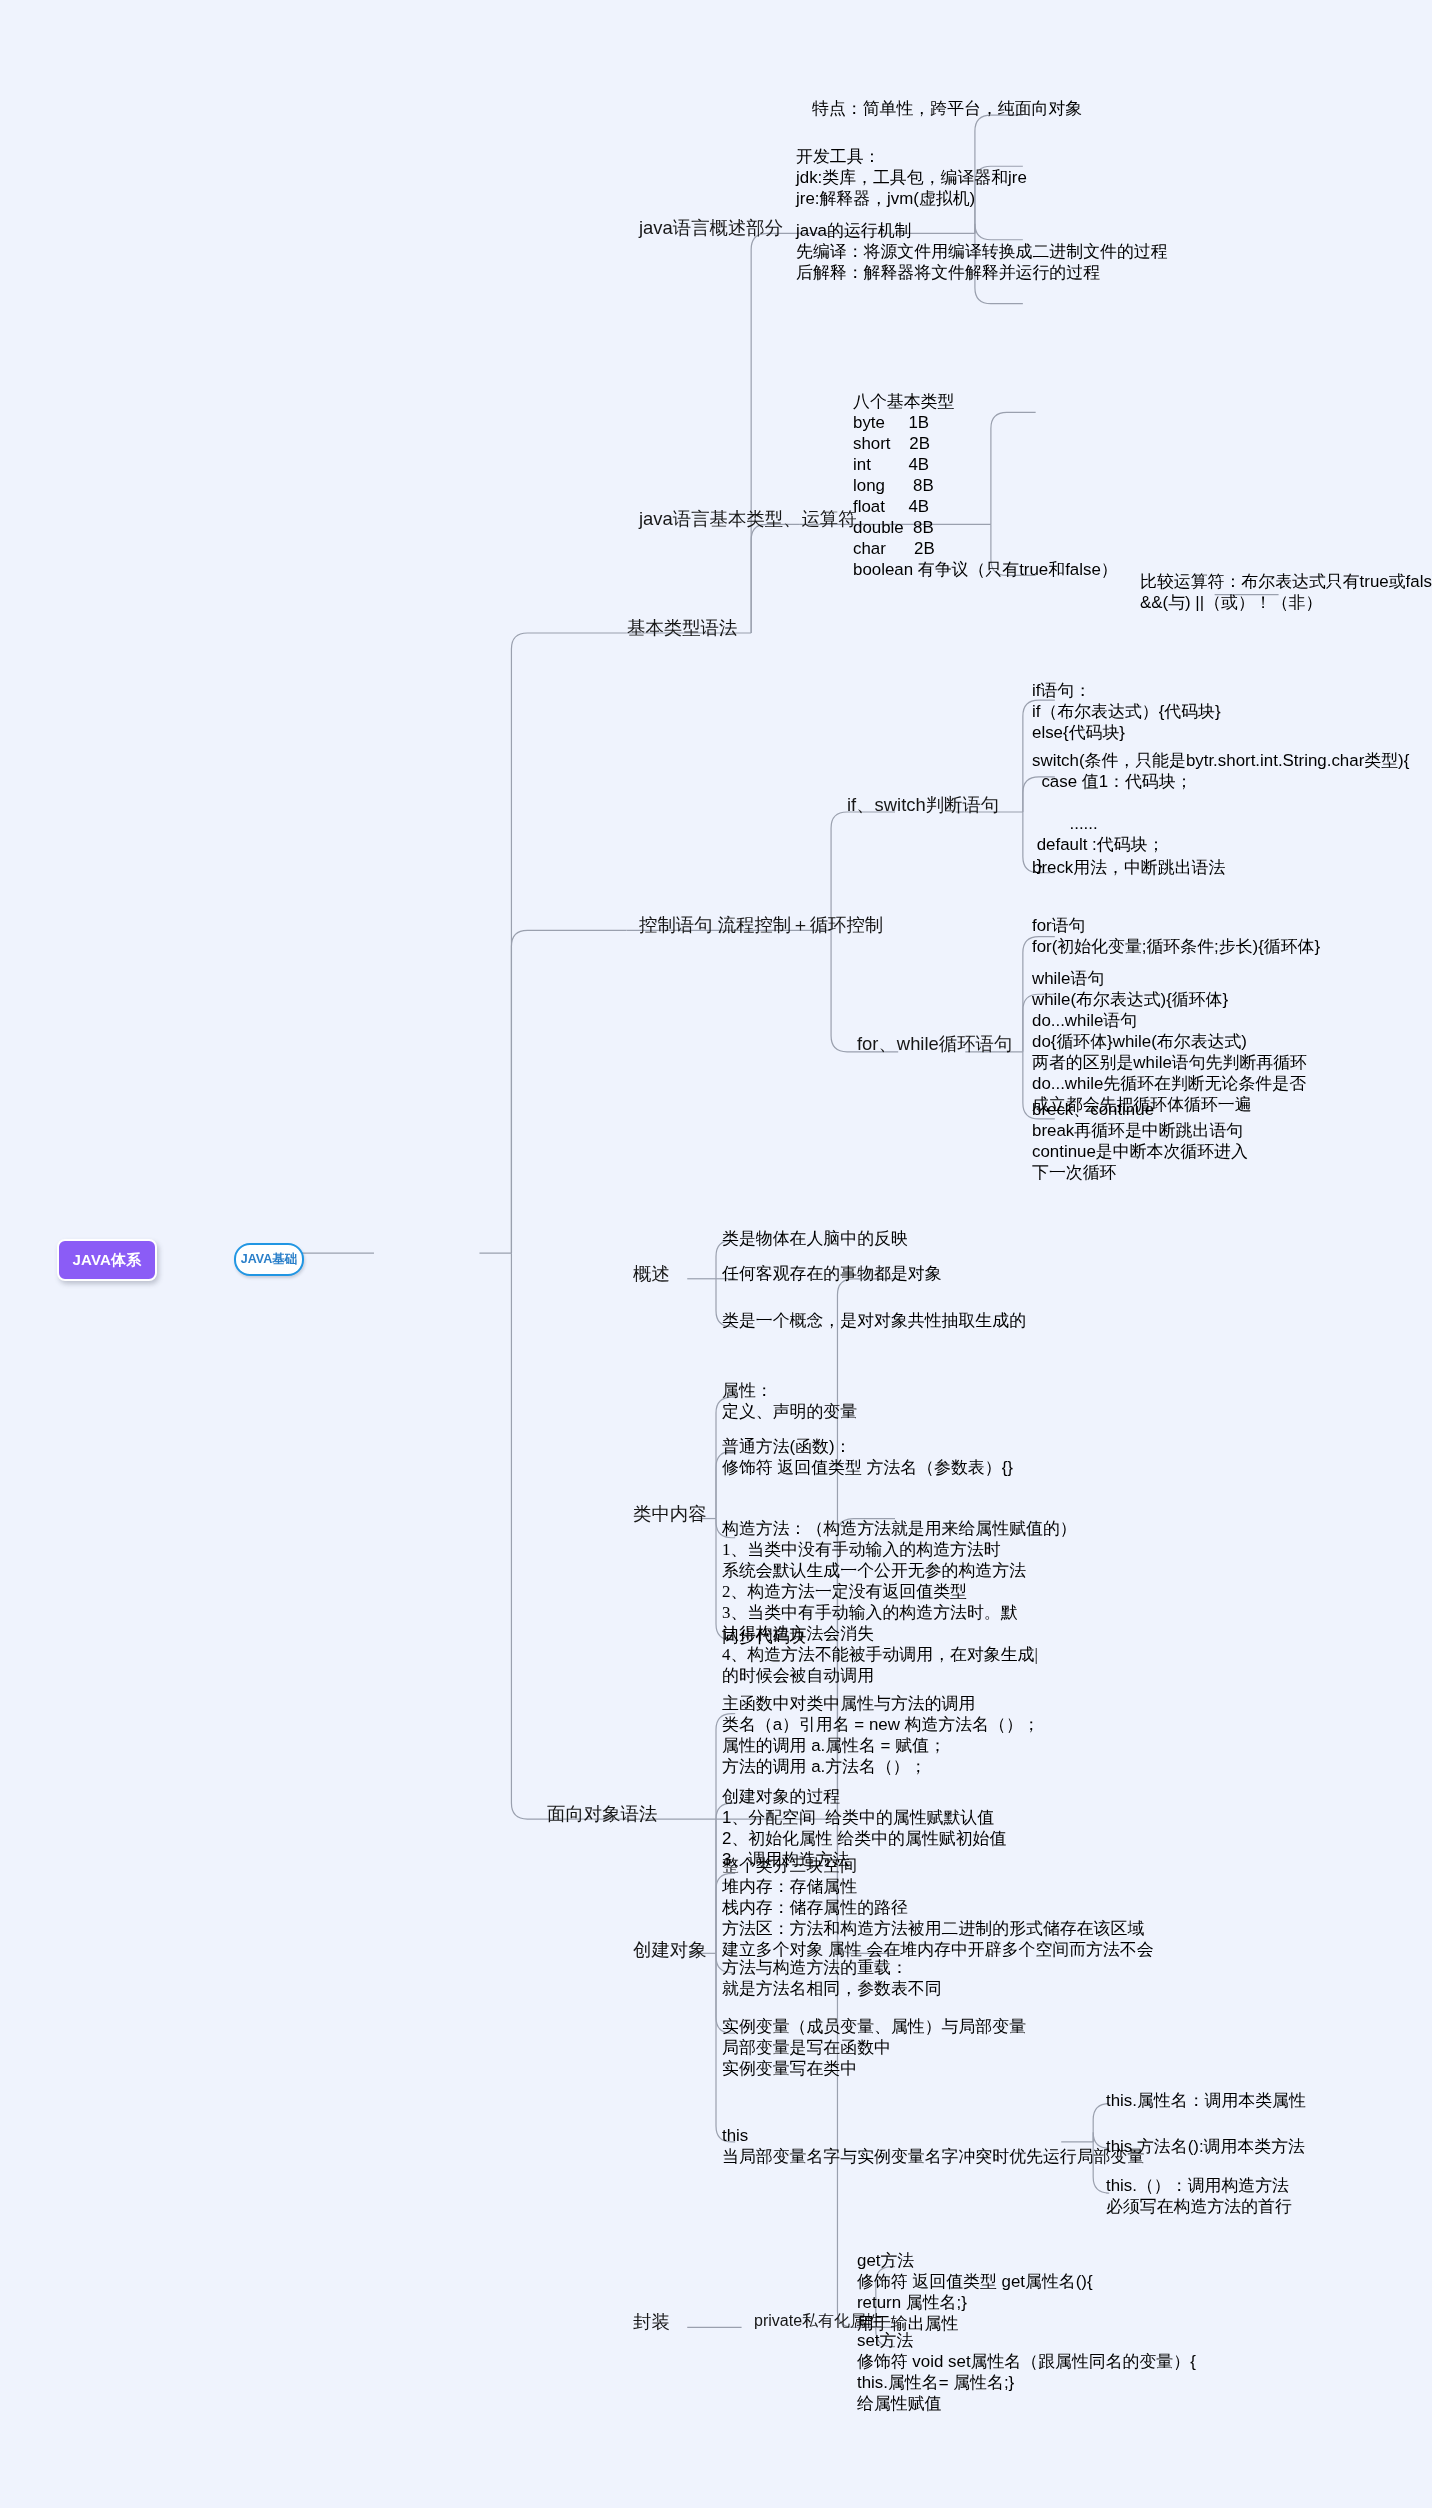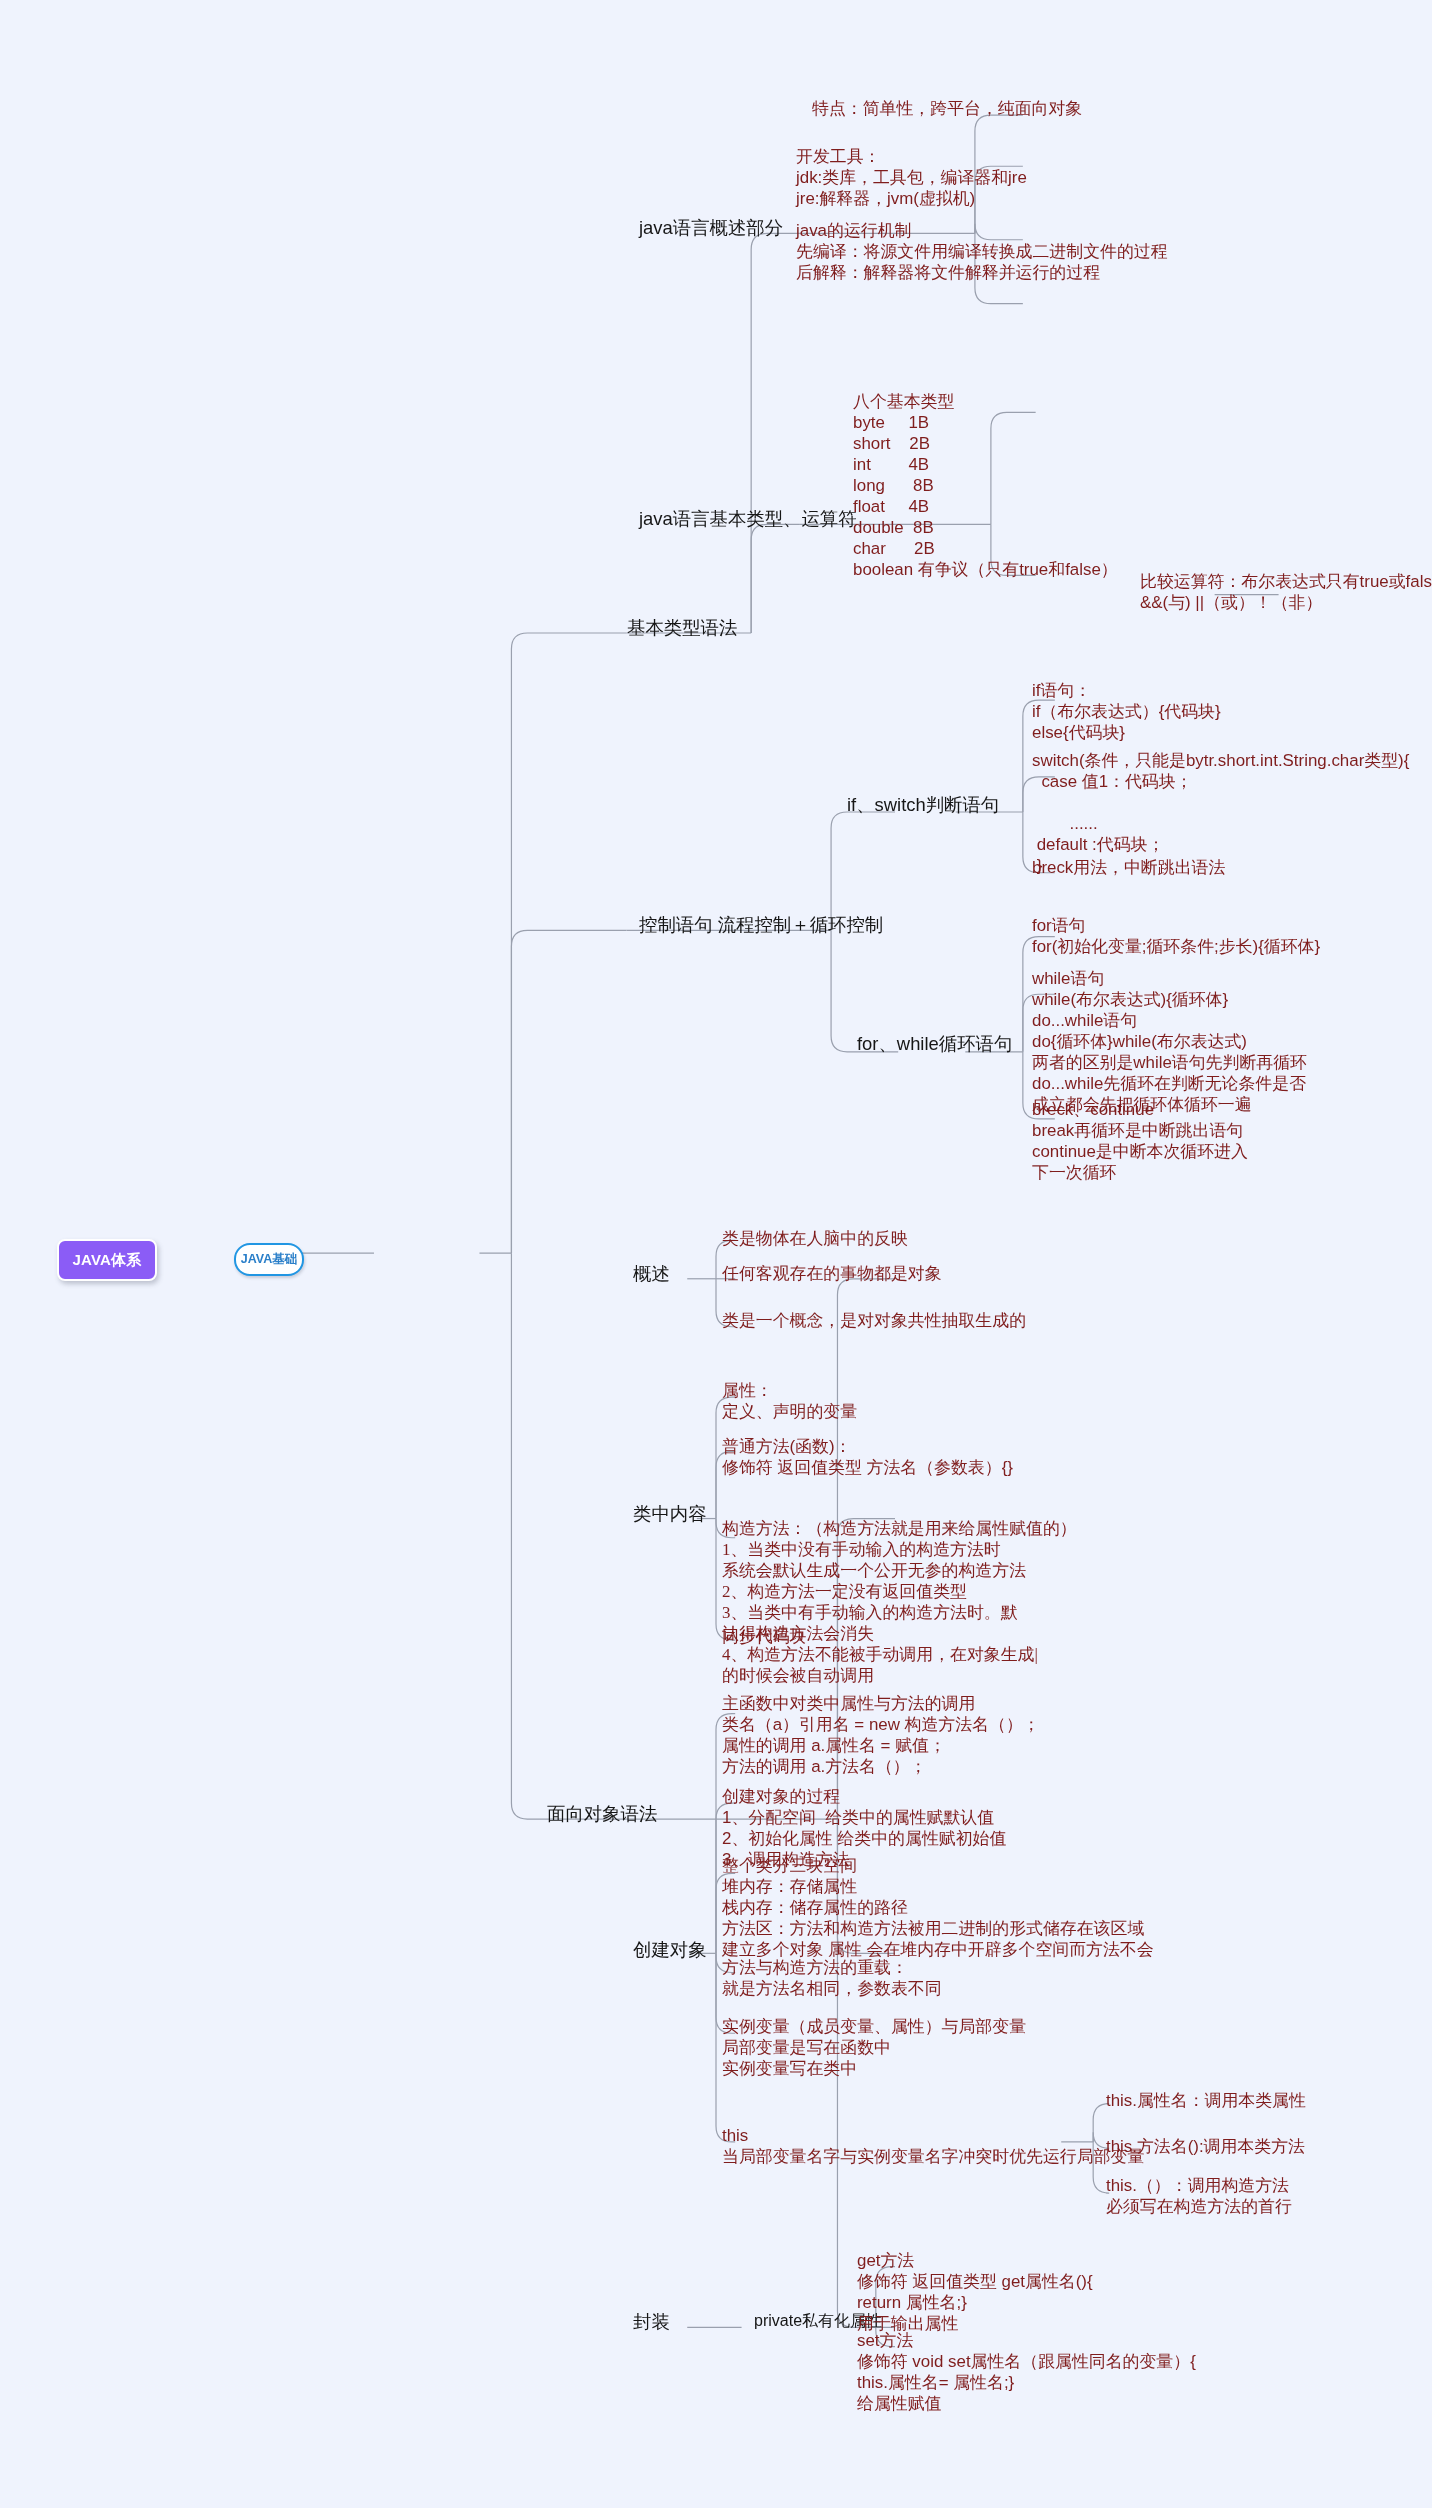--- a/index.html
+++ b/index.html
@@ -58,21 +58,21 @@
     color: #2a7fc9;
     font-weight: bold;
     font-size: 12.5px;
   }
 
   
   .tnode {
     position: absolute;
     white-space: pre;
     line-height: 1.24;
-    color: #7f1d1d;
+    color: #000000;
     font-size: 11px;
   }
   .tnode.branch { font-size: 11.5px; color: #161616; text-align: right; }
   .tnode.leaf   { font-size: 10.6px; }
 </style>
 </head>
 <body>
 
 <div id="canvas">
 

